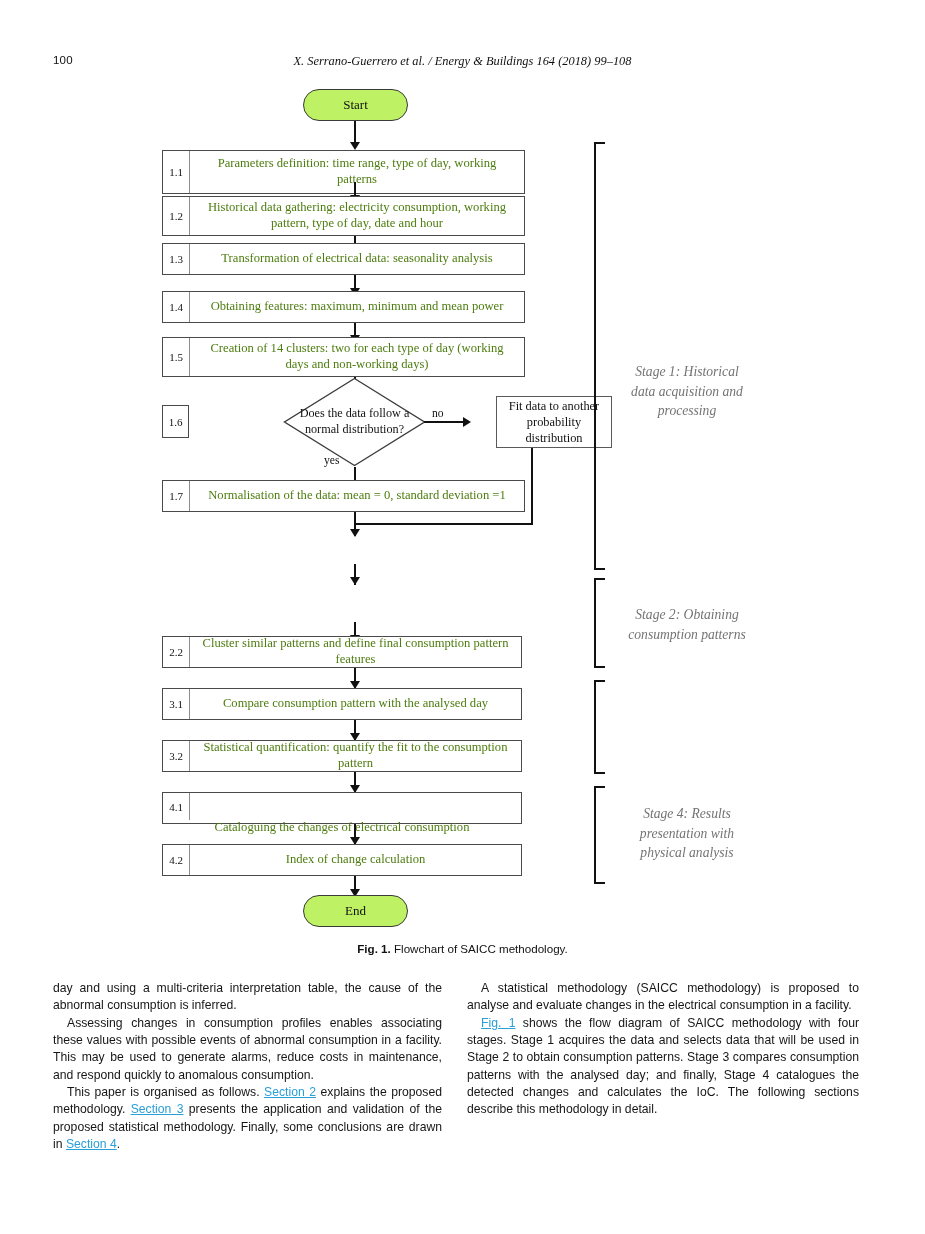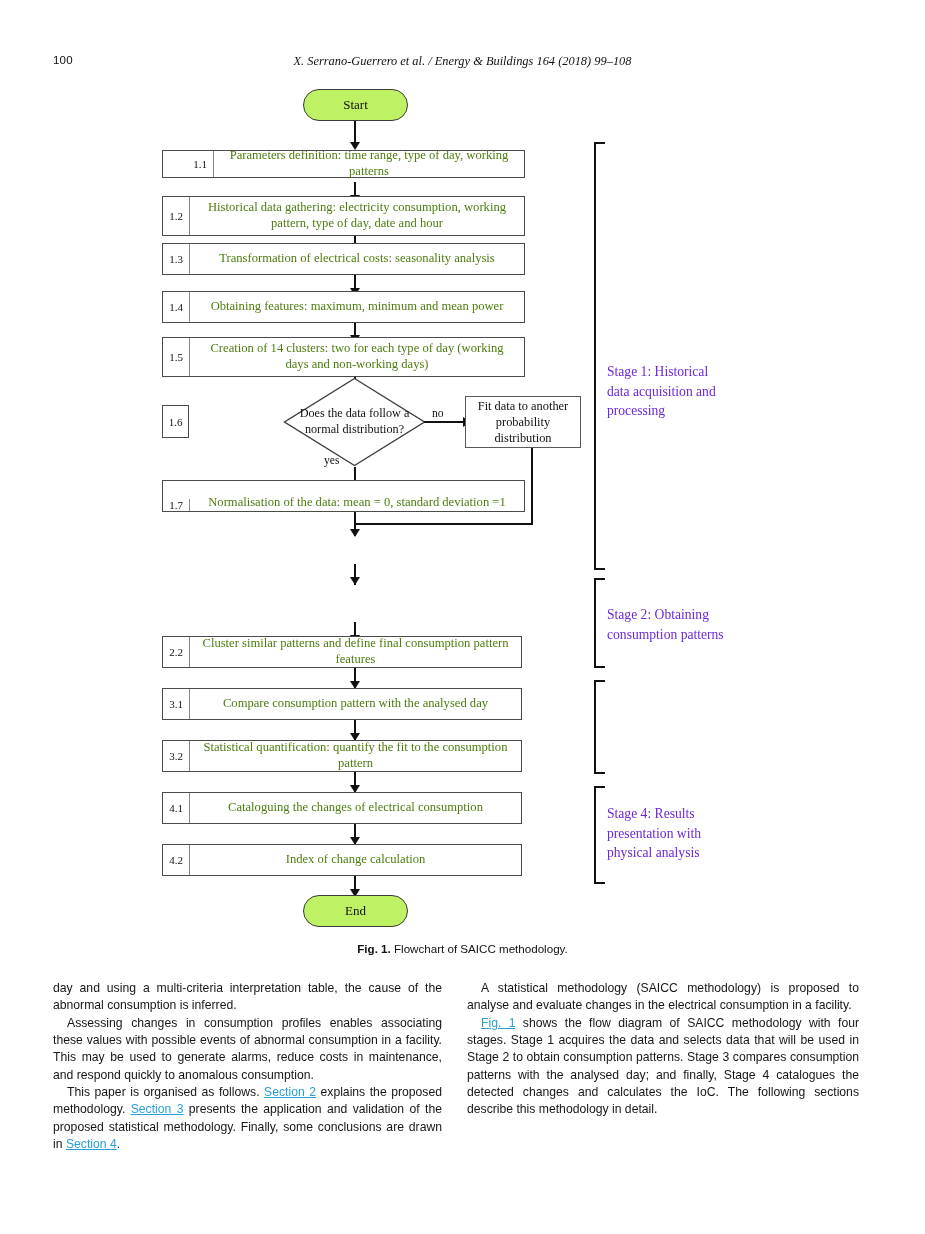--- a/index.html
+++ b/index.html
@@ -195,23 +195,25 @@
   .bracket {
     position: absolute;
     box-sizing: border-box;
     border-left: 2.2px solid #111;
     border-top: 2.2px solid #111;
     border-bottom: 2.2px solid #111;
     width: 11px;
   }
   .stage-label {
     position: absolute;
+    font-style: italic;
     font-size: 13.6px;
     line-height: 1.45;
-    color: #6d28d9;
+    text-align: center;
+    color: #737373;
   }
 
   
   .col {
     position: absolute;
     font-family: "Liberation Sans", sans-serif;
     font-size: 12.2px;
     line-height: 1.42;
     text-align: justify;
     color: #161616;
@@ -238,37 +240,37 @@
 </div>
 
 <div class="figure">
 
   <div class="terminator" style="left:303px; top:9px; width:105px; height:32px;">
     <span>Start</span>
   </div>
   <div class="vline" style="left:354px; top:41px; height:24px;"></div>
   <div class="arrowhead" style="left:350px; top:62px;"></div>
 
-  <div class="step" style="left:162px; top:70px; width:363px; height:28px;padding-left:24px;">
+  <div class="step" style="left:162px; top:70px; width:363px; height:44px;">
     <span class="num">1.1</span>
     <span class="txt">Parameters definition: time range, type of day, working patterns</span>
   </div>
   <div class="vline" style="left:354px; top:102px; height:20px;"></div>
   <div class="arrowhead" style="left:350px; top:115px;"></div>
 
   <div class="step" style="left:162px; top:116px; width:363px; height:40px;">
     <span class="num">1.2</span>
     <span class="txt">Historical data gathering: electricity consumption, working pattern, type of day, date and hour</span>
   </div>
   <div class="vline" style="left:354px; top:156px; height:22px;"></div>
   <div class="arrowhead" style="left:350px; top:169px;"></div>
 
   <div class="step" style="left:162px; top:163px; width:363px; height:32px;">
     <span class="num">1.3</span>
-    <span class="txt">Transformation of electrical costs: seasonality analysis</span>
+    <span class="txt">Transformation of electrical data: seasonality analysis</span>
   </div>
   <div class="vline" style="left:354px; top:195px; height:21px;"></div>
   <div class="arrowhead" style="left:350px; top:208px;"></div>
 
   <div class="step" style="left:162px; top:211px; width:363px; height:32px;">
     <span class="num">1.4</span>
     <span class="txt">Obtaining features: maximum, minimum and mean power</span>
   </div>
   <div class="vline" style="left:354px; top:243px; height:20px;"></div>
   <div class="arrowhead" style="left:350px; top:255px;"></div>
@@ -288,29 +290,29 @@
     <svg class="diamond-shape" viewBox="0 0 143 90" preserveAspectRatio="none">
       <polygon points="71.5,1.5 141.5,45 71.5,88.5 1.5,45" fill="#ffffff" stroke="#3d3d3d" stroke-width="1.4"></polygon>
     </svg>
     <div class="diamond-label">Does the data follow a normal distribution?</div>
   </div>
 
   <div class="hline" style="left:424px; top:341px; width:44px;"></div>
   <div class="arrowhead right" style="left:463px; top:337px;"></div>
   <span class="edge-label" style="left:432px; top:320px;margin-top:7px;">no</span>
 
-  <div class="plainbox" style="left:465px; top:316px; width:116px; height:52px;justify-content:flex-end;">
+  <div class="plainbox" style="left:496px; top:316px; width:116px; height:52px;justify-content:flex-end;">
     <span>Fit data to another probability distribution</span>
   </div>
 
   <div class="vline" style="left:354px; top:387px; height:25px;"></div>
   <div class="arrowhead" style="left:350px; top:404px;"></div>
   <span class="edge-label" style="left:324px; top:374px;">yes</span>
 
-  <div class="step" style="left:162px; top:400px; width:363px; height:32px;align-items:flex-end;">
+  <div class="step" style="left:162px; top:400px; width:363px; height:32px;">
     <span class="num">1.7</span>
     <span class="txt">Normalisation of the data: mean = 0, standard deviation =1</span>
   </div>
 
   <div class="vline" style="left:531px; top:368px; height:77px;"></div>
   <div class="hline" style="left:354px; top:443px; width:179px;"></div>
 
   <div class="vline" style="left:354px; top:432px; height:24px;"></div>
   <div class="arrowhead" style="left:350px; top:449px;"></div>
 
@@ -334,21 +336,21 @@
   <div class="vline" style="left:354px; top:640px; height:21px;"></div>
   <div class="arrowhead" style="left:350px; top:653px;"></div>
 
   <div class="step" style="left:162px; top:660px; width:360px; height:32px;">
     <span class="num">3.2</span>
     <span class="txt">Statistical quantification: quantify the fit to the consumption pattern</span>
   </div>
   <div class="vline" style="left:354px; top:692px; height:21px;"></div>
   <div class="arrowhead" style="left:350px; top:705px;"></div>
 
-  <div class="step" style="left:162px; top:712px; width:360px; height:32px;">
+  <div class="step" style="left:162px; top:712px; width:360px; height:32px;flex-direction:column;">
     <span class="num">4.1</span>
     <span class="txt">Cataloguing the changes of electrical consumption</span>
   </div>
   <div class="vline" style="left:354px; top:744px; height:21px;"></div>
   <div class="arrowhead" style="left:350px; top:757px;"></div>
 
   <div class="step" style="left:162px; top:764px; width:360px; height:32px;">
     <span class="num">4.2</span>
     <span class="txt">Index of change calculation</span>
   </div>

